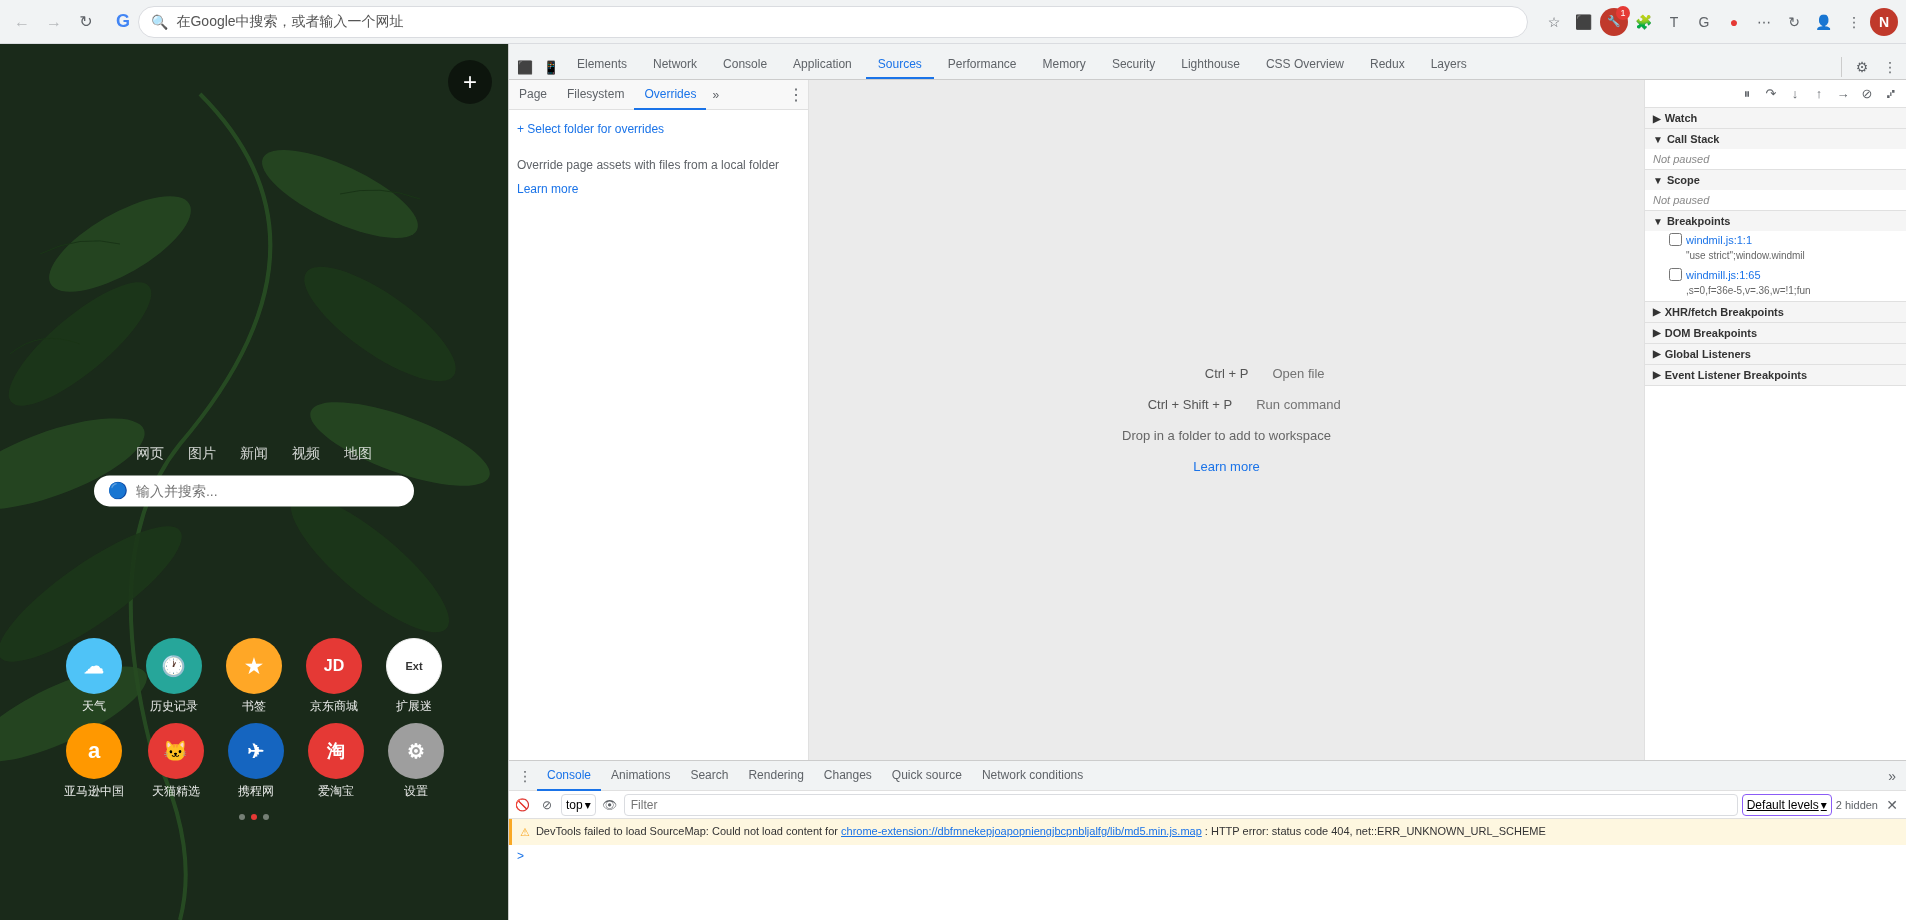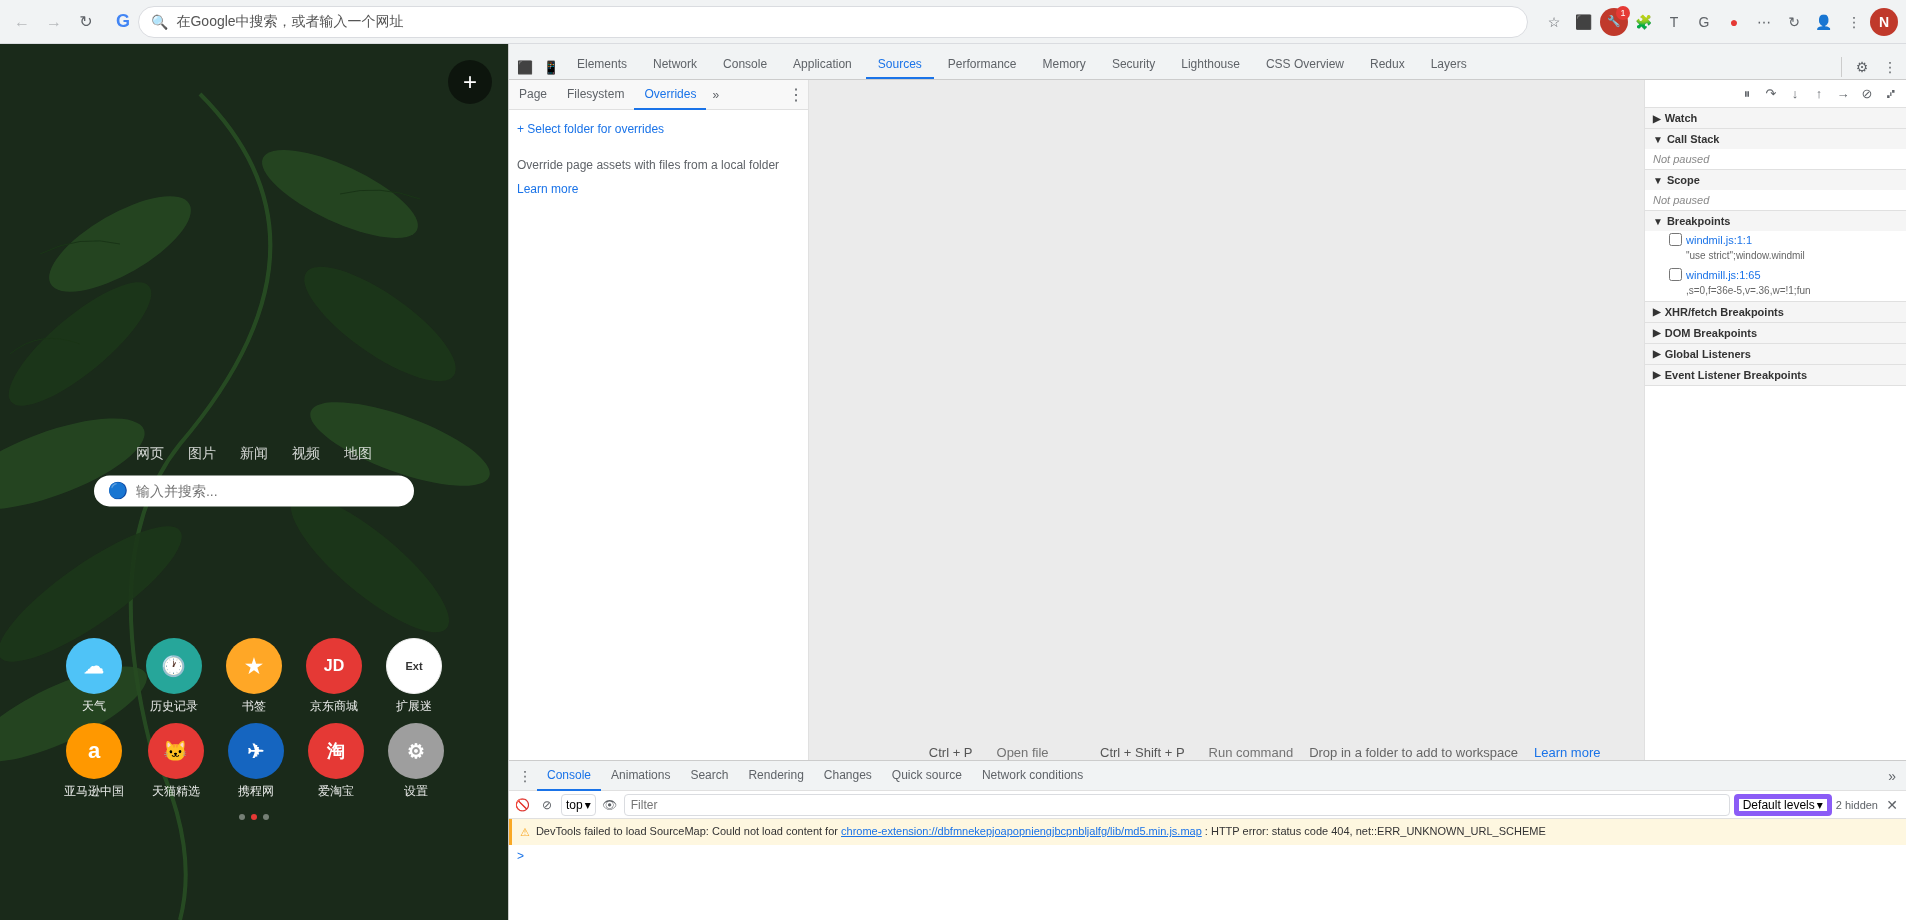--- a/index.html
+++ b/index.html
@@ -324,23 +324,23 @@
       display: block;
       margin-top: 8px;
       font-size: 12px;
     }
 
     
     .sources-main {
       flex: 1;
       background: #ebebeb;
       display: flex;
-      align-items: flex-end;
+      align-items: center;
       justify-content: center;
-      flex-direction: row;
+      flex-direction: column;
       gap: 16px;
       position: relative;
     }
     .shortcut-row {
       display: flex;
       align-items: center;
       gap: 24px;
     }
     .shortcut-key {
       color: #555;
@@ -499,27 +499,27 @@
       flex: 1;
       height: 22px;
       border: 1px solid #dadce0;
       border-radius: 4px;
       font-size: 12px;
       padding: 0 6px;
       outline: none;
     }
     .console-levels {
       height: 22px;
-      border: 5px solid #8b5cf6;
+      border: 1px solid #8b5cf6;
       border-radius: 4px;
       font-size: 12px;
       padding: 0 4px;
       background: #fff;
       cursor: pointer;
-      display: flex; align-items: center; gap: 2px;
+      display: flex; align-items: center; gap: 2px; text-decoration: underline;
     }
     .hidden-count {
       margin-left: auto;
       font-size: 11px;
       color: #5f6368;
     }
     .console-close-btn {
       width: 20px; height: 20px;
       border: none; background: transparent; cursor: pointer;
       color: #5f6368; font-size: 14px;

